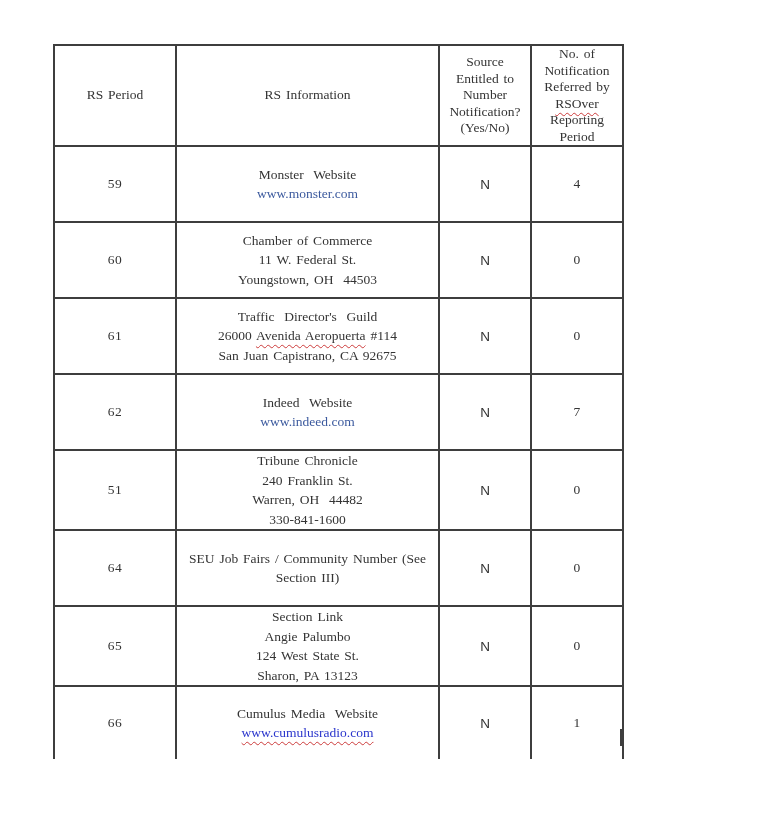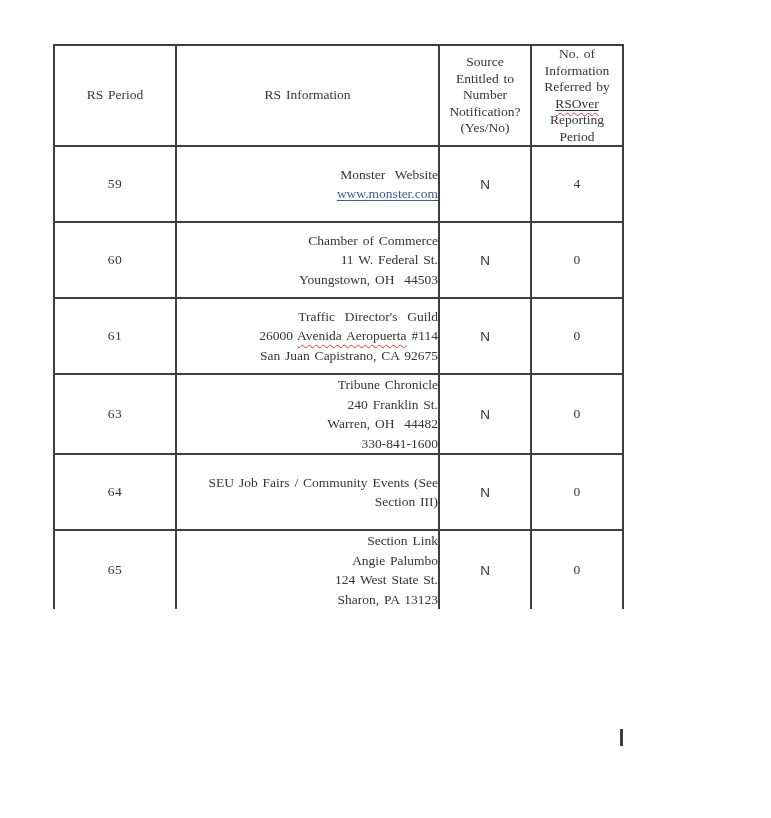--- a/index.html
+++ b/index.html
@@ -31,38 +31,37 @@
     font-weight:normal;color:var(--text);
     font-size:13.5px;
     overflow:visible;
   }
   .rs-table thead tr{height:99px;}
   .rs-table tbody tr{height:76px;}
   .rs-table tbody tr:last-child{height:73px;}
   .rs-table tbody tr:last-child td{border-bottom:none;}
   .line{white-space:pre;word-spacing:1.5px;}
   .hdr .line{line-height:16.5px;}
-  .info .line{line-height:19.5px;text-align:right;}
+  .info .line{line-height:19.5px;}
   .num{font-size:13.5px;letter-spacing:0.5px;}
   .yn{
     font-family:"Liberation Sans","DejaVu Sans",sans-serif;
     font-size:14.5px;color:#3a3a3a;
   }
   
   .w{
     text-decoration:underline;
     text-decoration-style:wavy;
     text-decoration-color:var(--squiggle);
     text-decoration-thickness:1px;
     text-underline-offset:4px;
     text-decoration-skip-ink:none;
   }
   
   .u{
-    text-decoration:underline;
     text-decoration-style:solid;
     text-decoration-color:currentColor;
     text-decoration-thickness:1px;
     text-underline-offset:2px;
     text-decoration-skip-ink:none;
     margin-top:39px;
   }
   .c-muted{color:var(--muted-link);}
   .c-bright{color:var(--bright-link);}
   
@@ -89,21 +88,21 @@
           </th>
         <th class="hdr">
             <div class="line"><span><span>Source</span></span></div>
             <div class="line"><span><span>Entitled to</span></span></div>
             <div class="line"><span><span>Number</span></span></div>
             <div class="line"><span><span>Notification?</span></span></div>
             <div class="line"><span><span>(Yes/No)</span></span></div>
           </th>
         <th class="hdr">
             <div class="line"><span><span>No. of</span></span></div>
-            <div class="line"><span><span>Information</span></span></div>
+            <div class="line"><span><span>Notification</span></span></div>
             <div class="line"><span><span>Referred by</span></span></div>
             <div class="line"><span class="w"><span class="u">RSOver</span></span></div>
             <div class="line"><span><span>Reporting</span></span></div>
             <div class="line"><span><span>Period</span></span></div>
           </th>
       </tr>
     </thead>
     <tbody id="table-body">
         <tr>
           <td class="num">59</td>
@@ -128,46 +127,64 @@
           <td class="num">61</td>
           <td class="info">
             <div class="line"><span><span>Traffic  Director's  Guild</span></span></div>
             <div class="line"><span><span>26000 </span></span><span class="w"><span>Avenida Aeropuerta</span></span><span><span> #114</span></span></div>
             <div class="line"><span><span>San Juan Capistrano, CA 92675</span></span></div>
           </td>
           <td class="yn">N</td>
           <td class="num">0</td>
         </tr>
         <tr>
-          <td class="num">63</td>
+          <td class="num">62</td>
+          <td class="info">
+            <div class="line"><span><span>Indeed  Website</span></span></div>
+            <div class="line"><span><span class="u c-muted">www.indeed.com</span></span></div>
+          </td>
+          <td class="yn">N</td>
+          <td class="num">7</td>
+        </tr>
+        <tr>
+          <td class="num">51</td>
           <td class="info">
             <div class="line"><span><span>Tribune Chronicle</span></span></div>
             <div class="line"><span><span>240 Franklin St.</span></span></div>
             <div class="line"><span><span>Warren, OH  44482</span></span></div>
             <div class="line"><span><span>330-841-1600</span></span></div>
           </td>
           <td class="yn">N</td>
           <td class="num">0</td>
         </tr>
         <tr>
           <td class="num">64</td>
           <td class="info">
-            <div class="line"><span><span>SEU Job Fairs / Community Events (See</span></span></div>
+            <div class="line"><span><span>SEU Job Fairs / Community Number (See</span></span></div>
             <div class="line"><span><span>Section III)</span></span></div>
           </td>
           <td class="yn">N</td>
           <td class="num">0</td>
         </tr>
         <tr>
           <td class="num">65</td>
           <td class="info">
             <div class="line"><span><span>Section Link</span></span></div>
             <div class="line"><span><span>Angie Palumbo</span></span></div>
             <div class="line"><span><span>124 West State St.</span></span></div>
             <div class="line"><span><span>Sharon, PA 13123</span></span></div>
           </td>
           <td class="yn">N</td>
           <td class="num">0</td>
         </tr>
+        <tr>
+          <td class="num">66</td>
+          <td class="info">
+            <div class="line"><span><span>Cumulus Media  Website</span></span></div>
+            <div class="line"><span class="w"><span class="u c-bright">www.cumulusradio.com</span></span></div>
+          </td>
+          <td class="yn">N</td>
+          <td class="num">1</td>
+        </tr>
       </tbody>
   </table>
   <div class="notch"></div>
 </div>
 
 </body></html>

